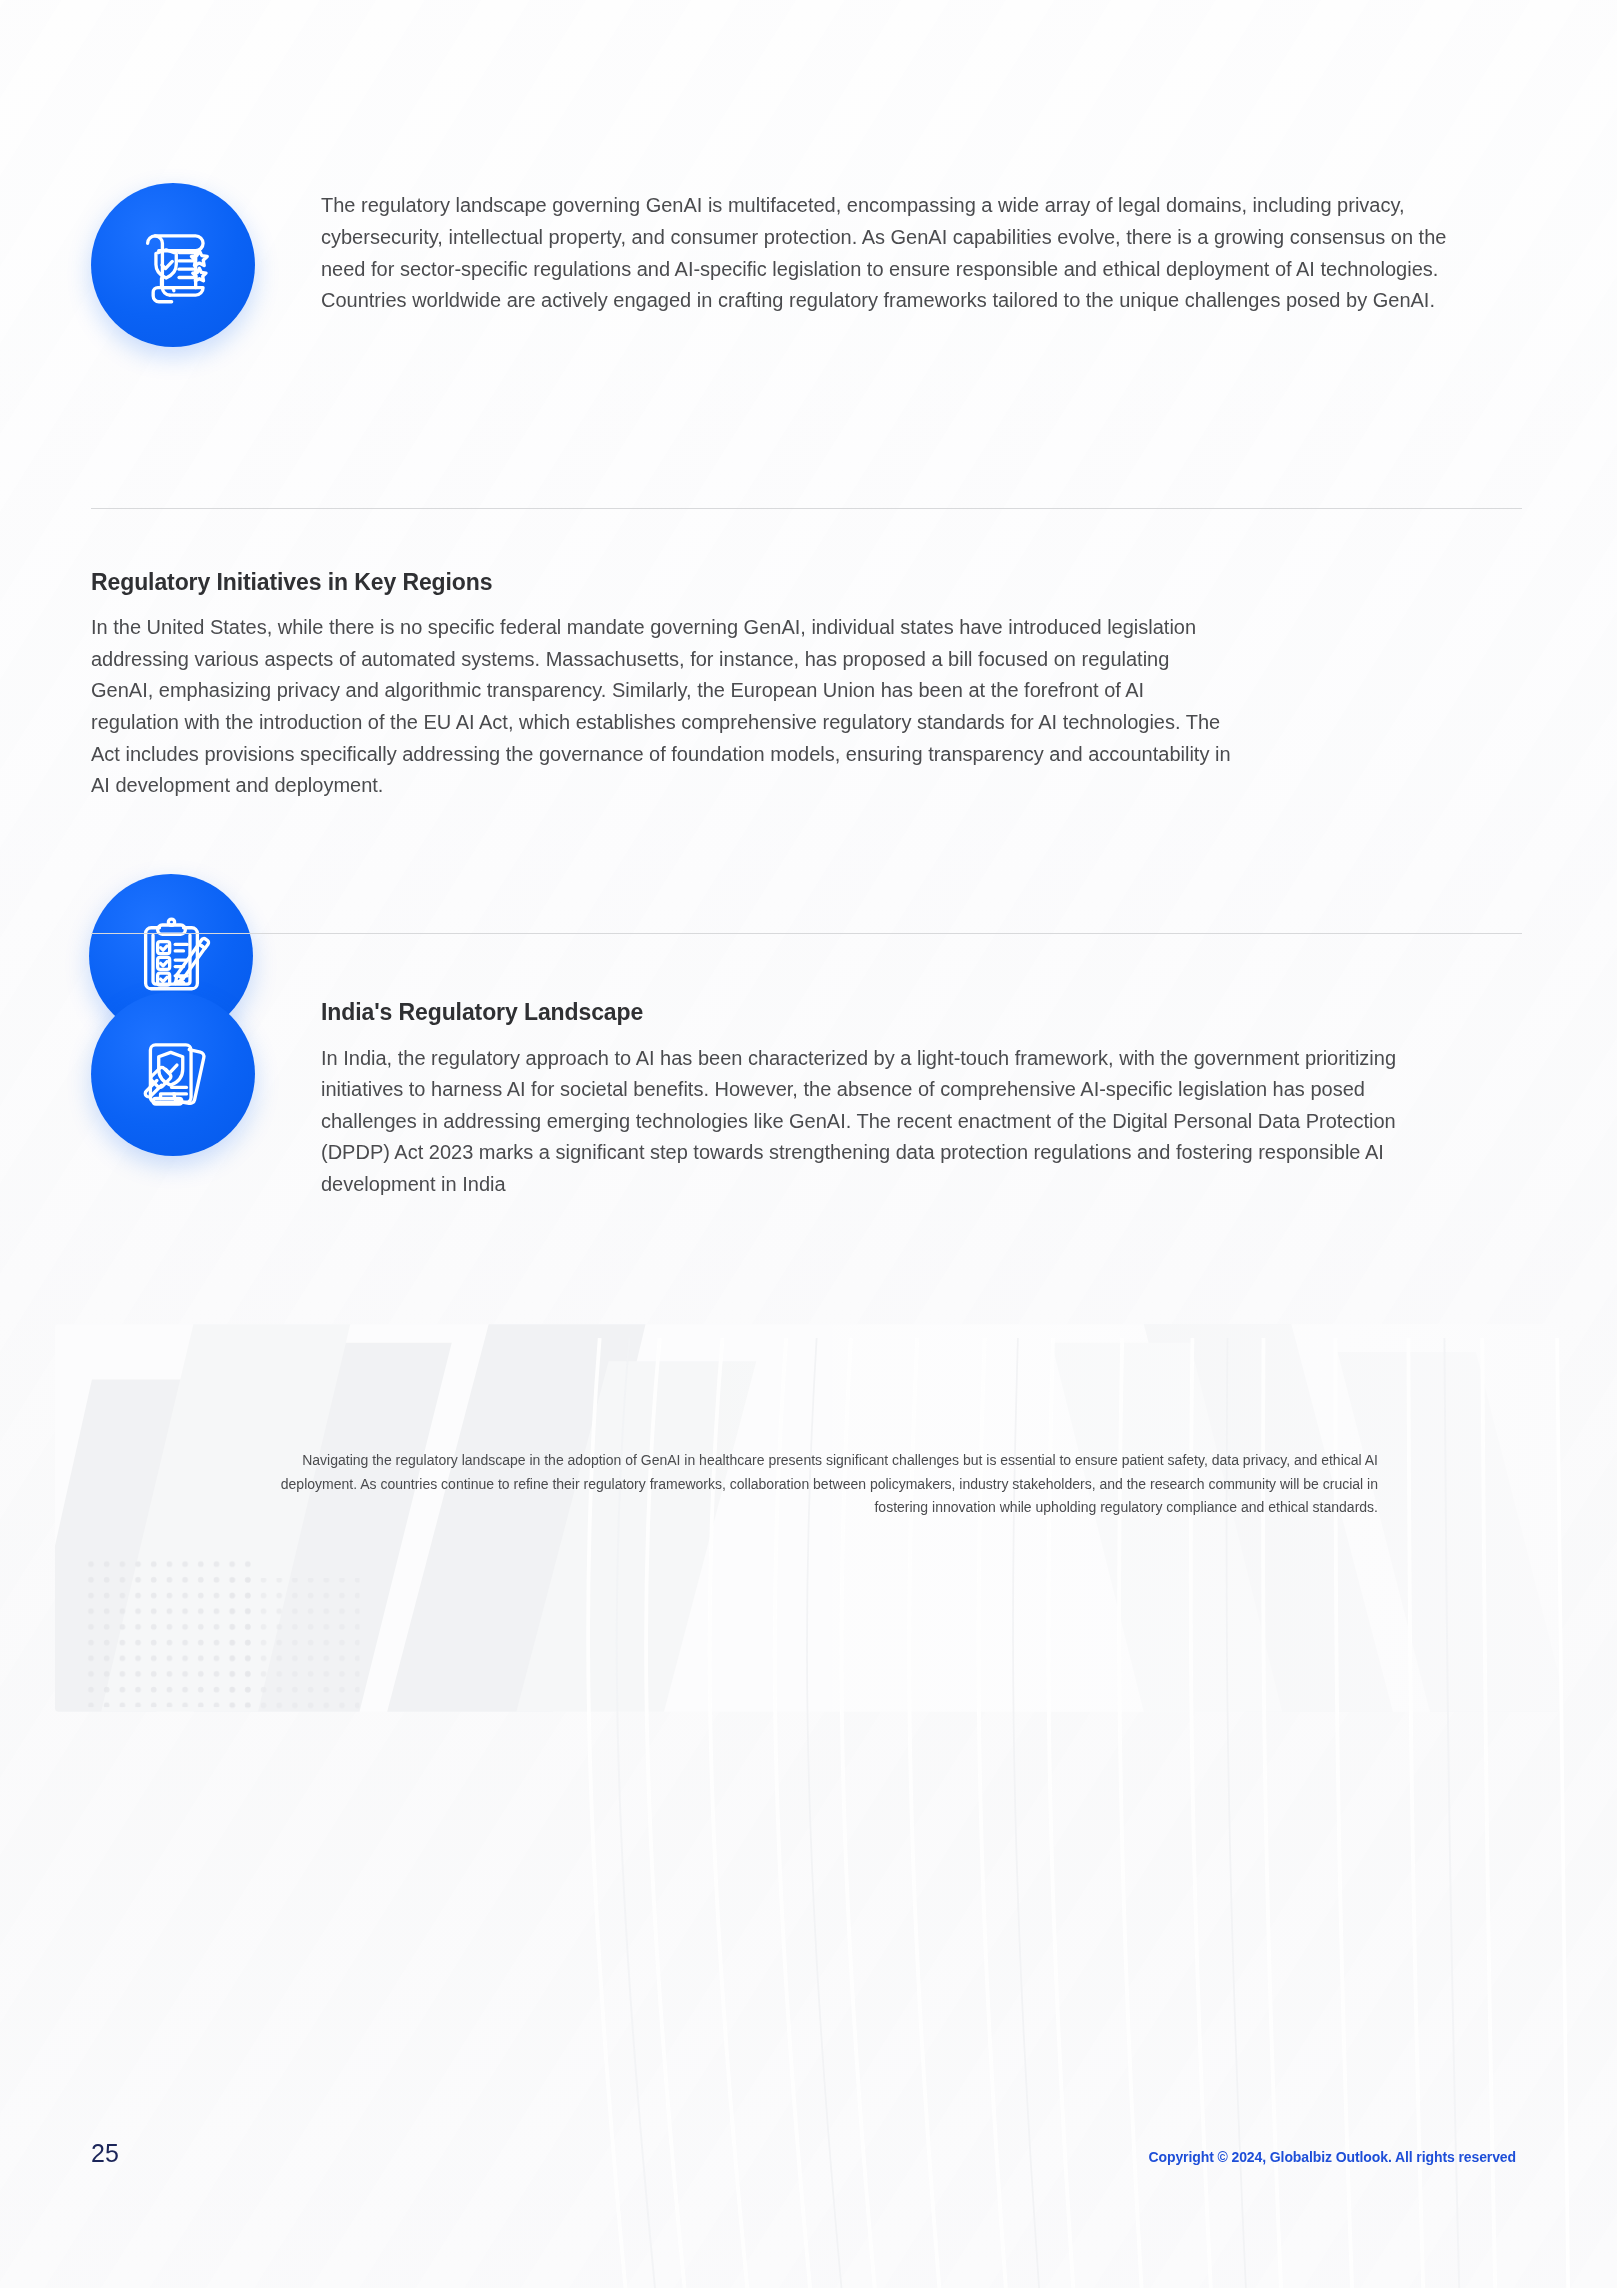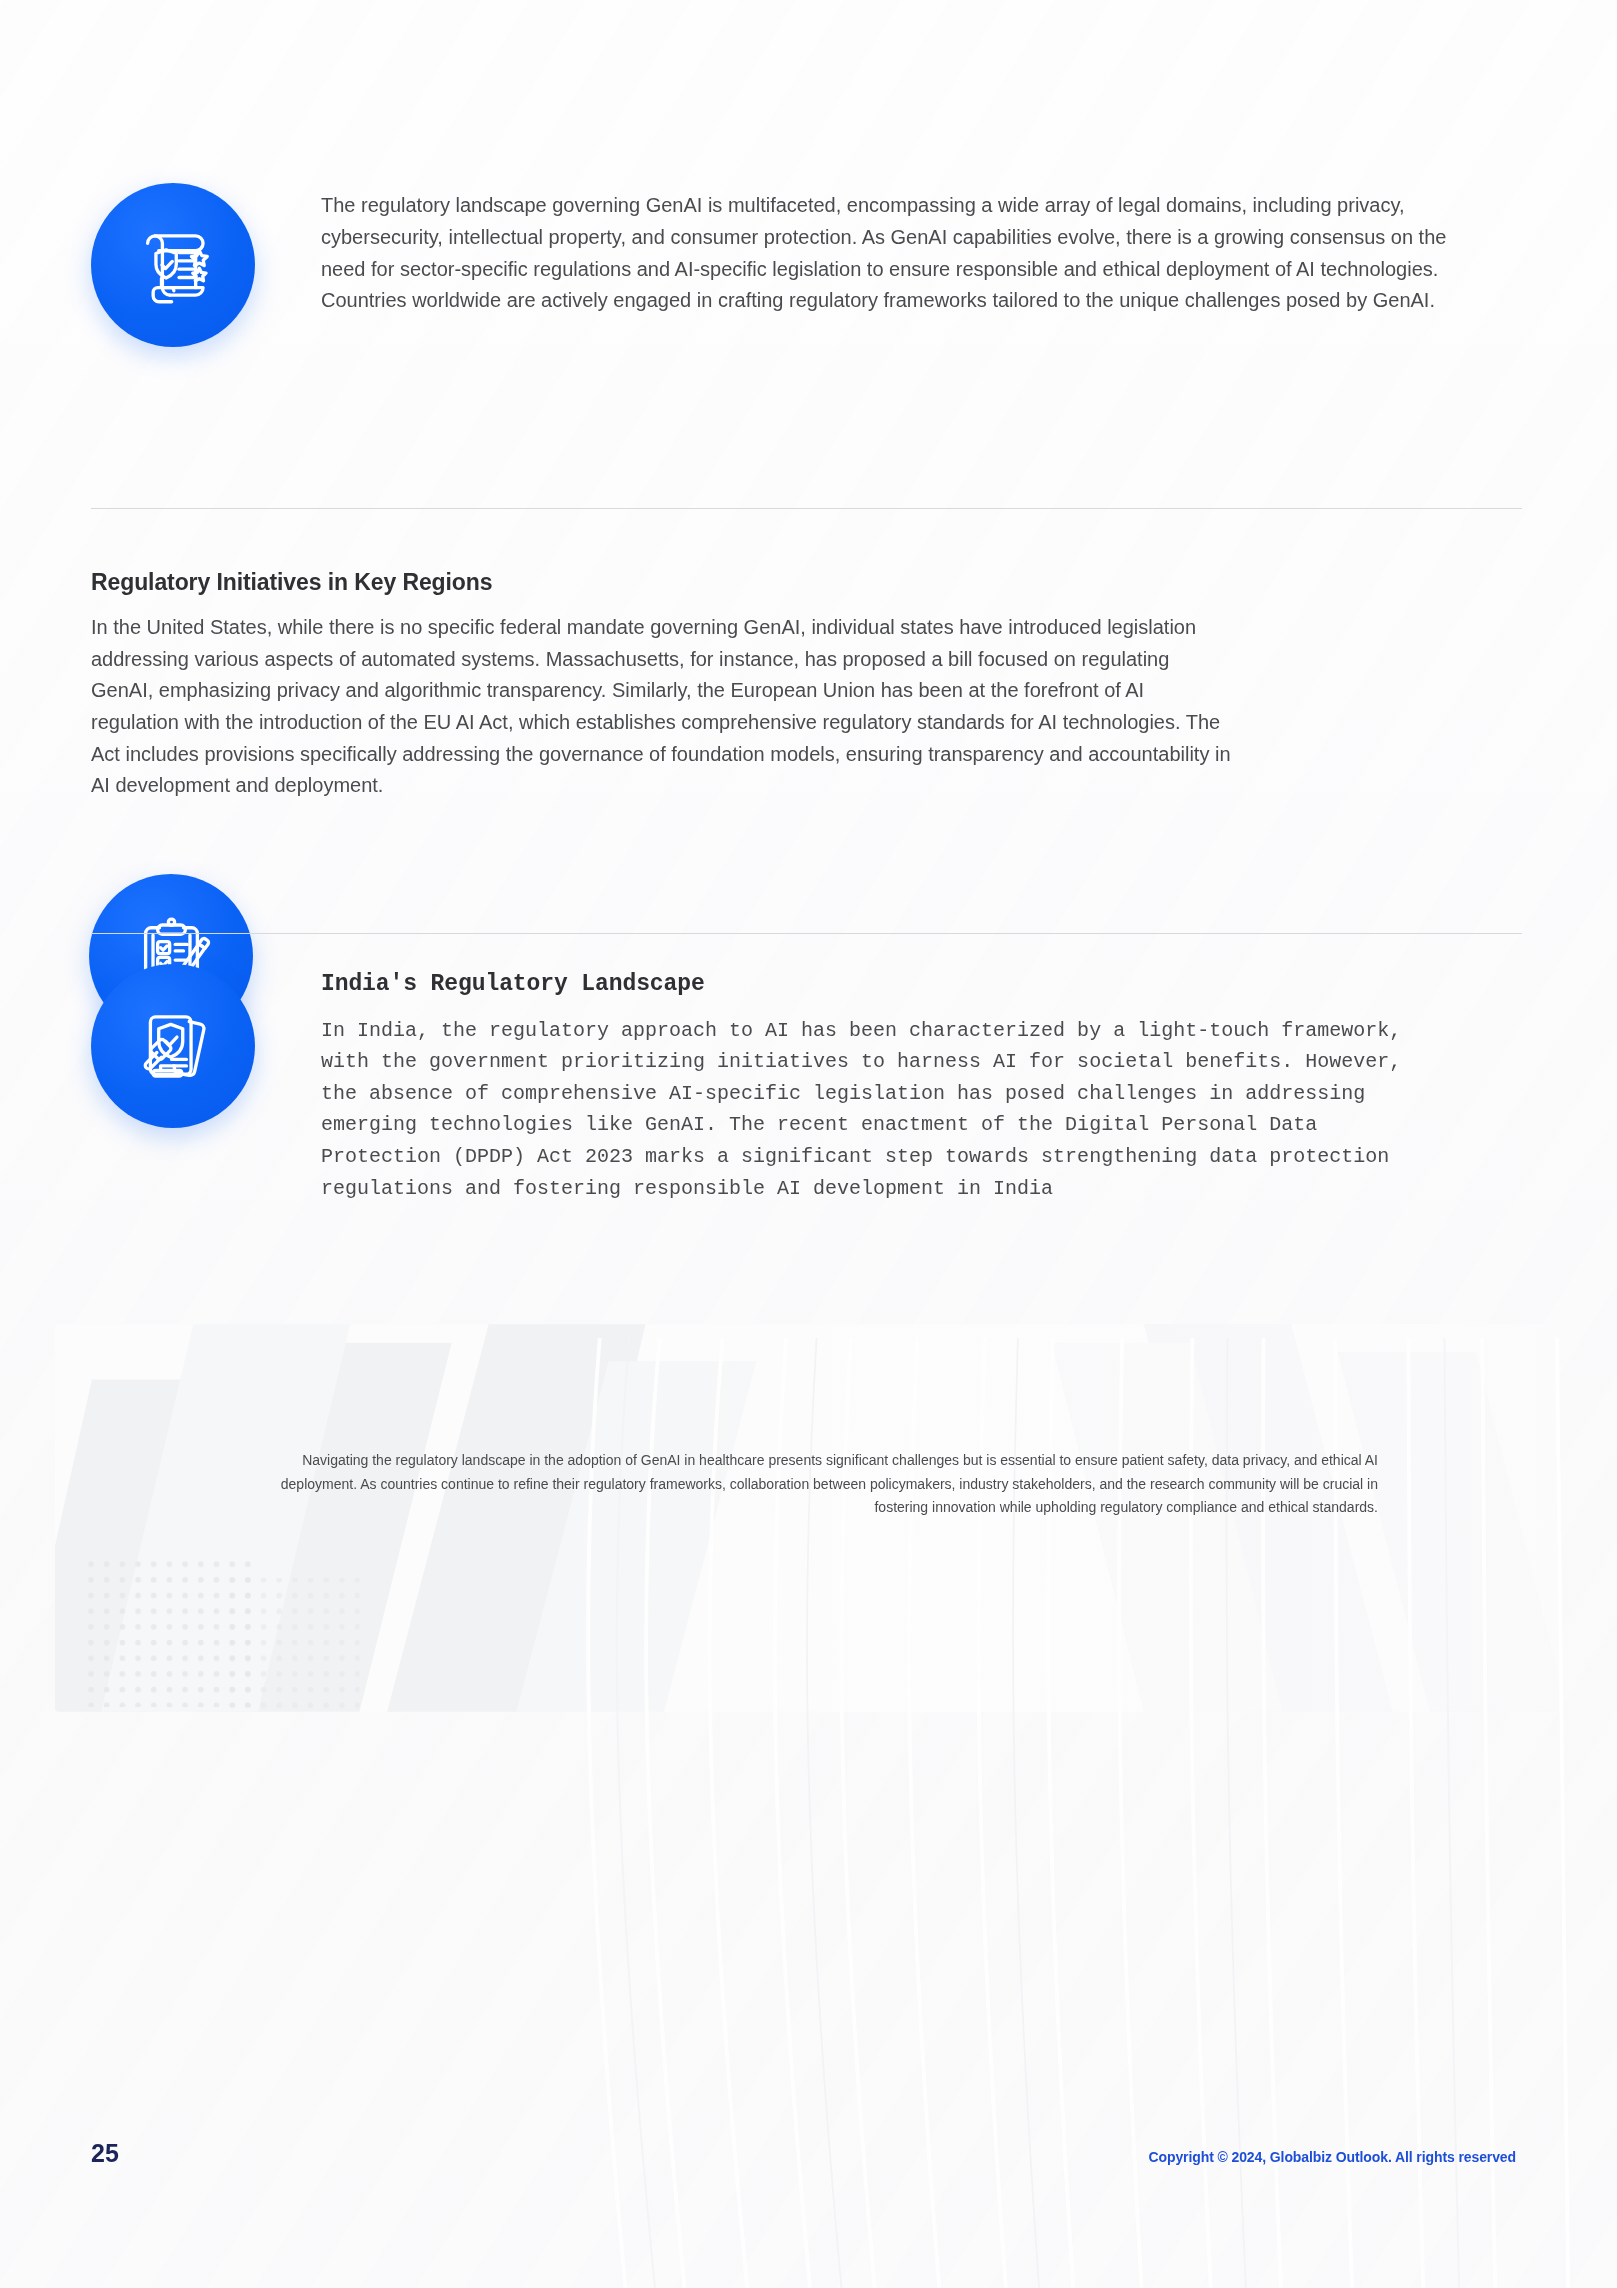--- a/index.html
+++ b/index.html
@@ -113,21 +113,21 @@
     font-size: 14px;
     line-height: 1.68;
     color: #4a4b4e;
   }
 
   .page-number {
     position: absolute;
     left: 91px;
     top: 2139px;
     font-size: 25px;
-    font-weight: bold;
+    font-weight: normal;
     color: #1b2559;
     letter-spacing: 0.2px;
   }
   .copyright {
     position: absolute;
     right: 102px;
     top: 2149px;
     font-size: 14px;
     font-weight: bold;
     color: #1d4ed8;
@@ -269,21 +269,21 @@
 
           <path d="M75.5 33.5l6.5 4.6-23.5 33.2-8.2 5 1.6-9.5z"></path>
           <path d="M75.5 33.5l3.2-4.6c1-1.4 2.8-1.7 4.2-.7l1.9 1.3c1.4 1 1.7 2.9.7 4.3l-3.2 4.5z"></path>
           <path d="M51.9 66.8l6.6 4.5"></path>
         </svg>
       </div>
     </div>
 
     <hr class="divider" style="left:91px; top:933px; width:1431px;">
 
-    <div class="section" style="left:91px; top:964px; width:1435px;font-family:Liberation Mono, monospace;">
+    <div class="section" style="left:91px; top:992px; width:1435px;">
       <div class="icon-badge">
         <svg width="85" height="85" viewBox="0 0 92 92" fill="none" stroke="#ffffff" stroke-width="3.6" stroke-linecap="round" stroke-linejoin="round">
 
           <path d="M63 19l12 2.8c2.7.6 4.4 3.3 3.8 6l-10 45.6c-.6 2.7-3.3 4.4-6 3.8L48 74.6"></path>
 
           <rect x="21" y="14" width="44" height="62" rx="5.5"></rect>
 
           <path d="M43 22l13 4.8v13.4c0 8.8-6.2 14.5-13 17.3-6.8-2.8-13-8.5-13-17.3V26.8z"></path>
           <path d="M37.5 40.3l4.1 4.2 8.1-8.7"></path>
 

